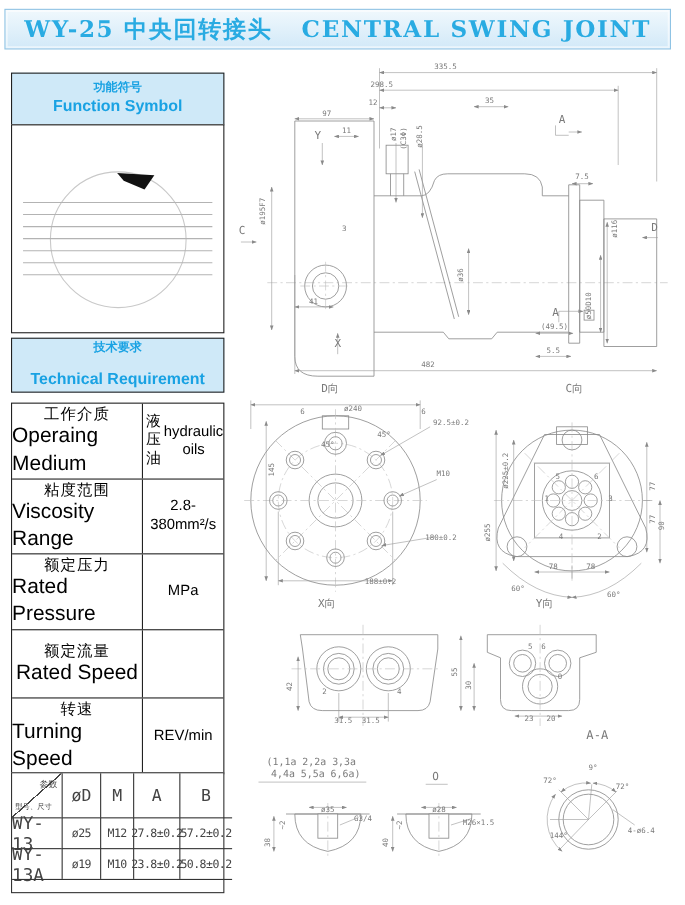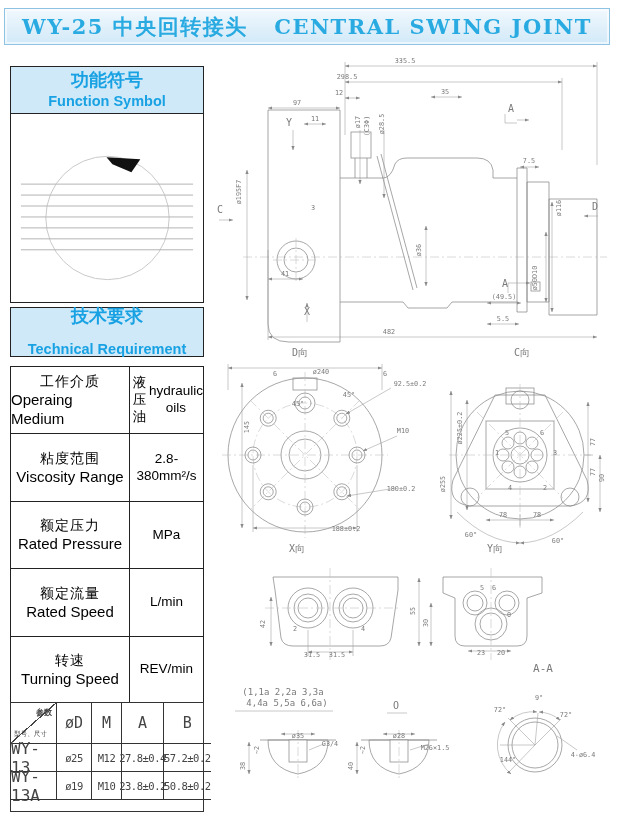--- a/index.html
+++ b/index.html
@@ -12,51 +12,51 @@
     background:linear-gradient(#f0f8fd,#d2e9f8); border:1px solid #8fc3e4;
     box-shadow:inset 0 0 0 2px rgba(255,255,255,.55);
     display:flex; align-items:center; justify-content:center;
     color:#29abe2; font-family:"DejaVu Serif","Liberation Serif",serif;
     font-weight:bold; font-size:21px; letter-spacing:1.5px; white-space:pre; }
 
   
   .hdr{ position:absolute; left:10px; width:194px; border:1px solid #222;
     background:#cfe9f8; color:#19a2e3; text-align:center; font-weight:bold;
     display:flex; flex-direction:column; justify-content:center; line-height:1.35; }
-  .hdr .zh{ font-size:18px; } .hdr .en{ font-size:14.5px; }
+  .hdr .zh{ font-size:11px; } .hdr .en{ font-size:14.5px; }
   #func-hdr{ top:66px; height:48px; }
   #tech-hdr{ top:307px; height:50px;gap:12px; }
 
   #symbol-box{ position:absolute; left:10px; top:113px; width:194px; height:190px;
     border:1px solid #222; background:#fff; }
   #symbol-box svg{ width:100%; height:100%; display:block; }
 
   #req-table{ position:absolute; left:10px; top:366px; width:194px; height:338px;
     border:1px solid #222; background:#fff; display:flex; flex-direction:column; }
   .req-row{ flex:1; display:flex; border-bottom:1px solid #222; }
   .req-row:last-child{ border-bottom:none; }
   .req-name{ width:119px; border-right:1px solid #222; display:flex; flex-direction:column;
     align-items:center; justify-content:center; line-height:1.3; }
   .req-name .zh{ font-size:14px; letter-spacing:1px; }
-  .req-name .en{ font-size:15px; }
+  .req-name .en{ font-size:19px; }
   .req-val{ flex:1; display:flex; flex-direction:row; align-items:center; justify-content:center;
     font-size:13.5px; line-height:1.25; text-align:center; }
 
   #model-table{ position:absolute; left:10px; top:702px; width:194px; height:110px;
     border:1px solid #333; display:grid; grid-template-columns:45px 35px 30px 42px 1fr;
     grid-template-rows:40px 28px 28px 1fr; background:#fff;
     font-family:"DejaVu Sans Mono","Liberation Mono",monospace; color:#444; }
   .mcell{ display:flex; align-items:center; justify-content:center; font-size:11px; }
   .mcell.bl{ border-left:1px solid #333; } .mcell.bt{ border-top:1px solid #333; }
   .mcell.mhead{ font-size:15px; }
   .mcell.mname{ font-size:16px; }
   .mcell.mval{ font-size:10.5px; letter-spacing:-0.5px; }
   .corner{ position:relative;
     background:linear-gradient(to bottom right, transparent calc(50% - .6px), #444 calc(50% - .6px), #444 calc(50% + .6px), transparent calc(50% + .6px)); }
-  .corner .ctop{ position:absolute; top:4px; right:4px; font-size:8px; color:#444;font-weight:bold; }
+  .corner .ctop{ position:absolute; top:4px; right:4px; font-size:8px; color:#444; }
   .corner .cbot{ position:absolute; bottom:4px; left:2px; font-size:7px; color:#444; transform:scale(.95); }
   .mempty{ grid-column:1 / -1; border-top:1px solid #333; }
 
   
   #drawing{ position:absolute; left:205px; top:50px; width:418px; height:773px; }
   #drawing text{ font-family:"DejaVu Sans Mono","Liberation Mono",monospace; fill:#7a7a7a; }
   .ln{ stroke:#8a8a8a; fill:none; stroke-width:.75; }
   .cl{ stroke:#bcbcbc; fill:none; stroke-width:.55; stroke-dasharray:9 3 2 3; }
   .dim{ stroke:#9a9a9a; fill:none; stroke-width:.55; }
 </style>
@@ -122,23 +122,20 @@
         </div>
         <div class="req-val">
           <div>MPa</div>
         </div>
       </div>
       <div class="req-row">
         <div class="req-name">
           <div class="zh">额定流量</div>
           <div class="en">Rated Speed</div>
         </div>
-        <div class="req-val">
-          <div>L/min</div>
-        </div>
       </div>
       <div class="req-row">
         <div class="req-name">
           <div class="zh">转速</div>
           <div class="en">Turning Speed</div>
         </div>
         <div class="req-val">
           <div>REV/min</div>
         </div>
       </div>
@@ -149,21 +146,21 @@
       <span class="ctop">参数</span>
       <span class="cbot">型号、尺寸</span>
     </div>
   <div class="mcell mhead bl">øD</div>
       <div class="mcell mhead bl">M</div>
       <div class="mcell mhead bl">A</div>
       <div class="mcell mhead bl">B</div>
       <div class="mcell mname bt">WY-13</div>
       <div class="mcell mval bl bt">ø25</div>
       <div class="mcell mval bl bt">M12</div>
-      <div class="mcell mval bl bt">27.8±0.4</div>
+      <div class="mcell mval bl bt">27.8±0.2</div>
       <div class="mcell mval bl bt">57.2±0.2</div>
       <div class="mcell mname bt">WY-13A</div>
       <div class="mcell mval bl bt">ø19</div>
       <div class="mcell mval bl bt">M10</div>
       <div class="mcell mval bl bt">23.8±0.2</div>
       <div class="mcell mval bl bt">50.8±0.2</div>
       <div class="mcell mempty"></div>
     </div>
 
   <svg id="drawing" viewBox="0 0 418 773">

